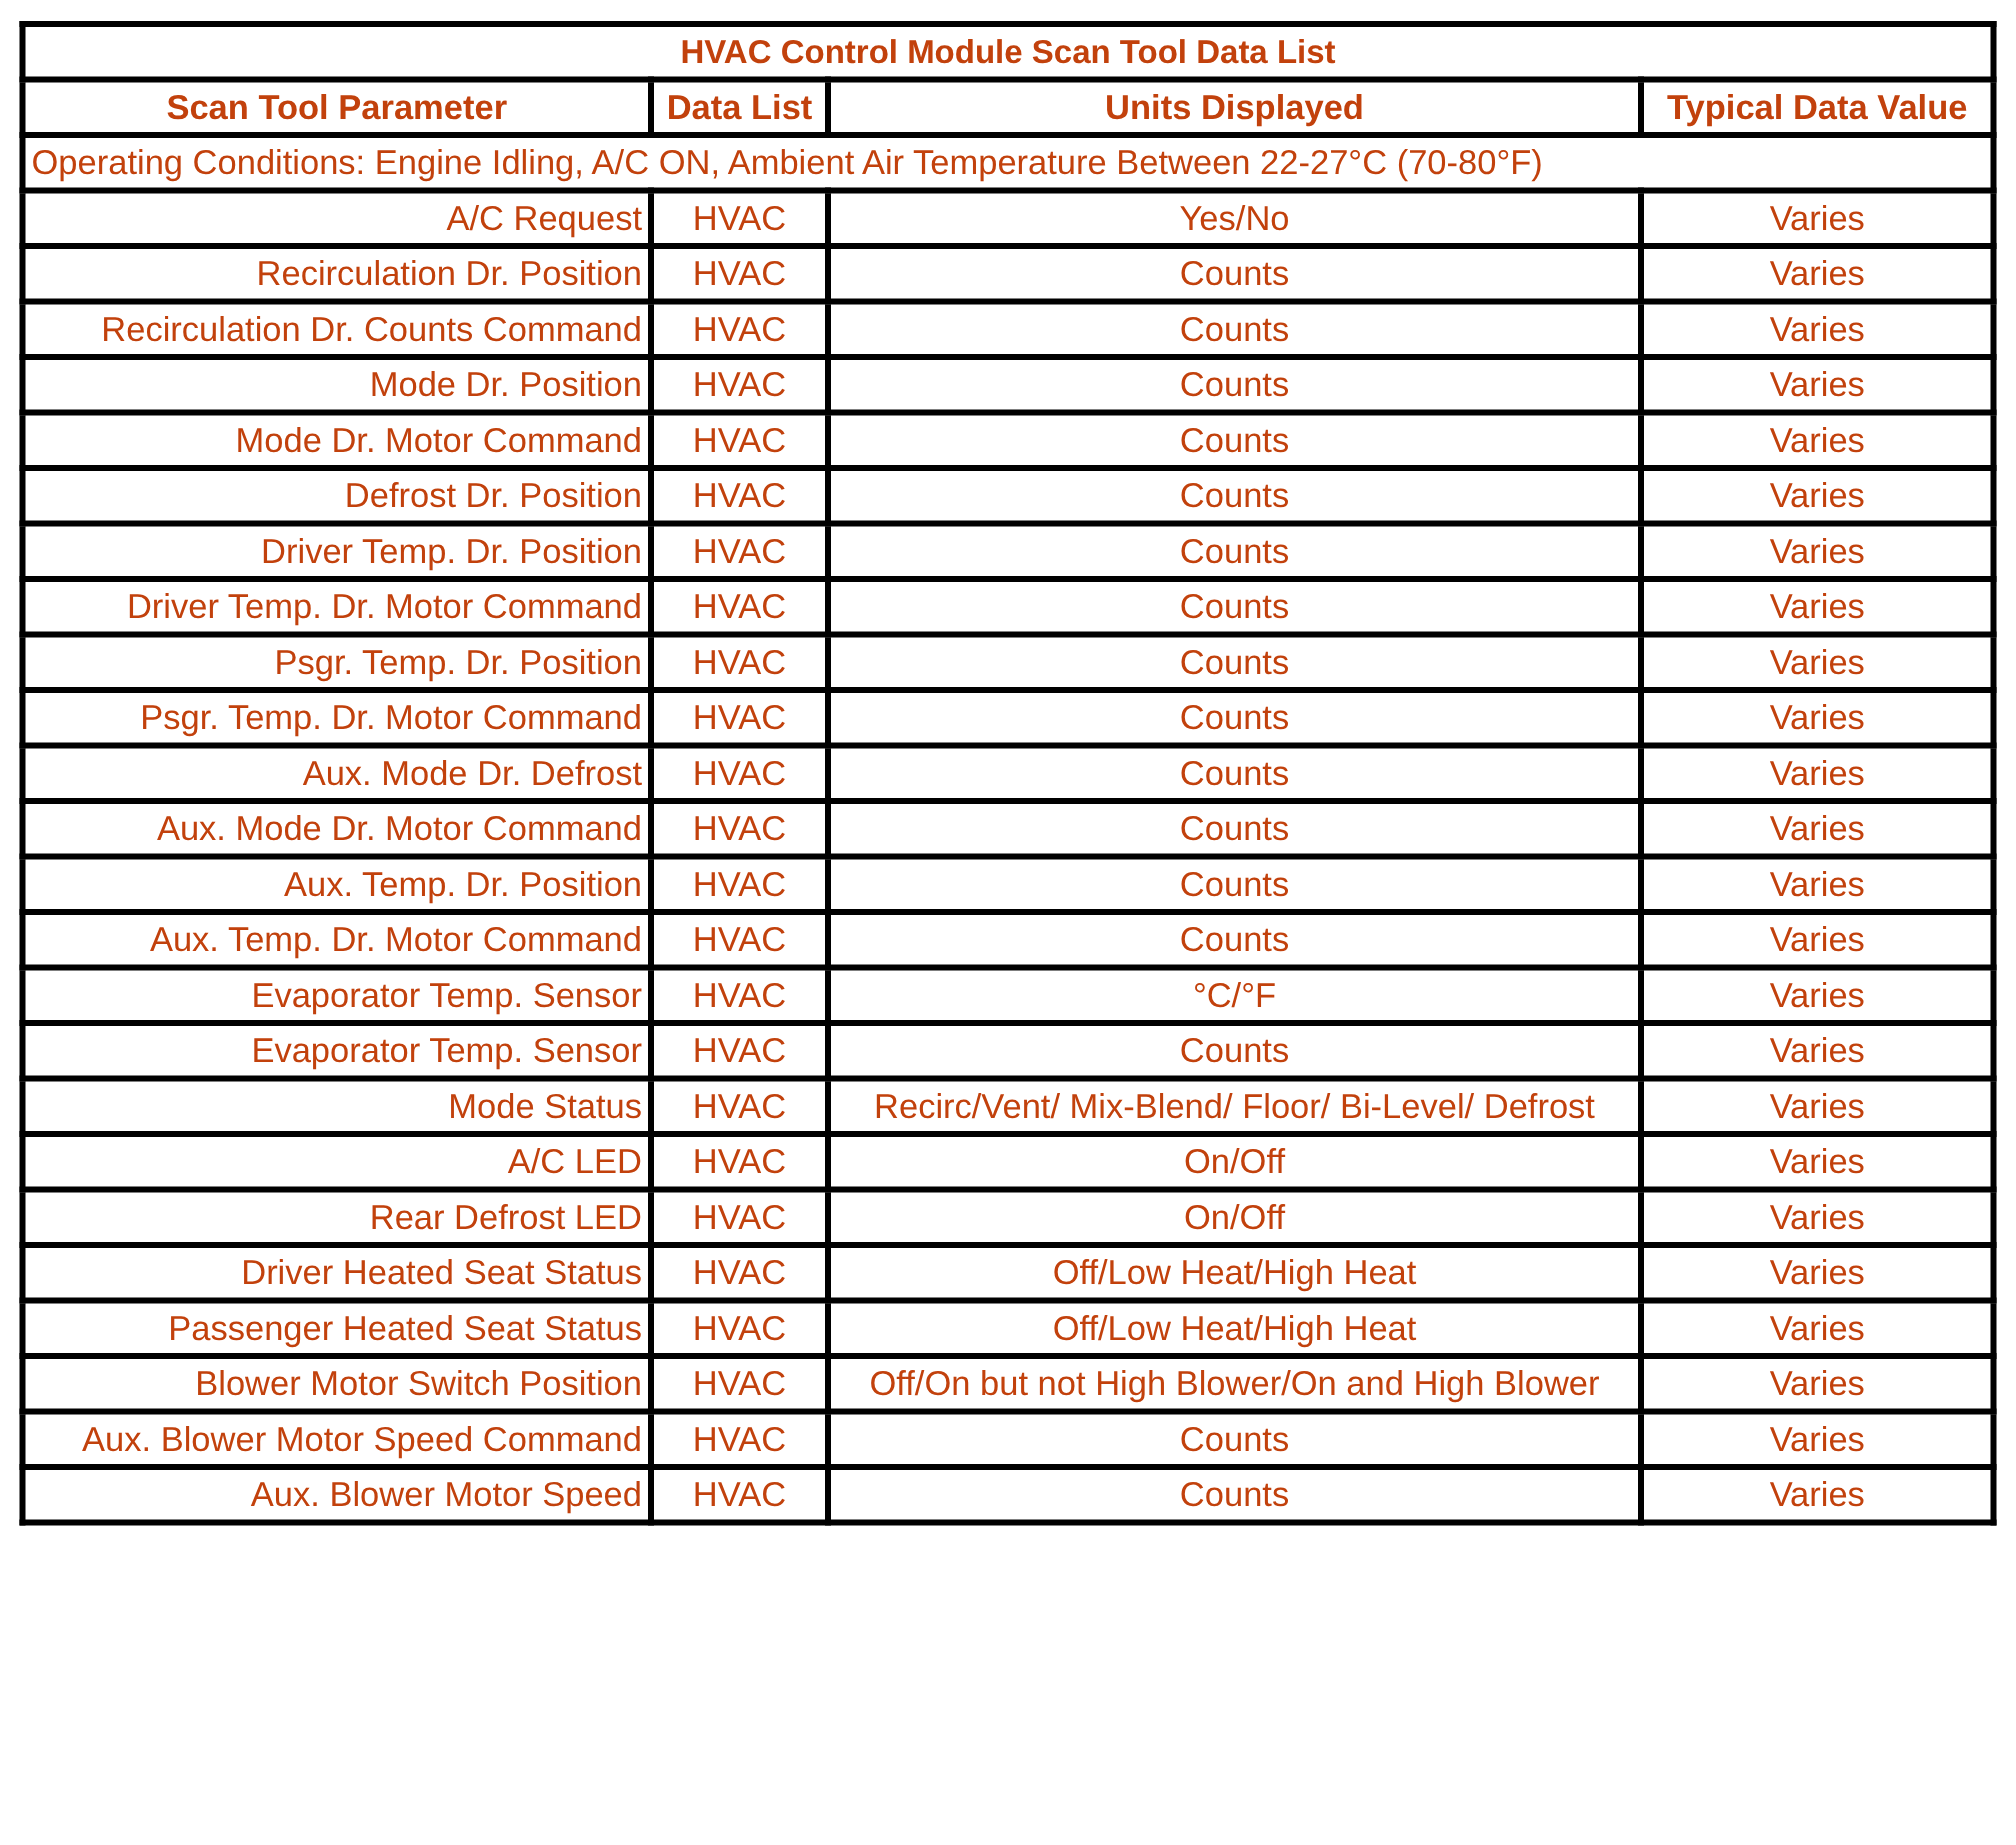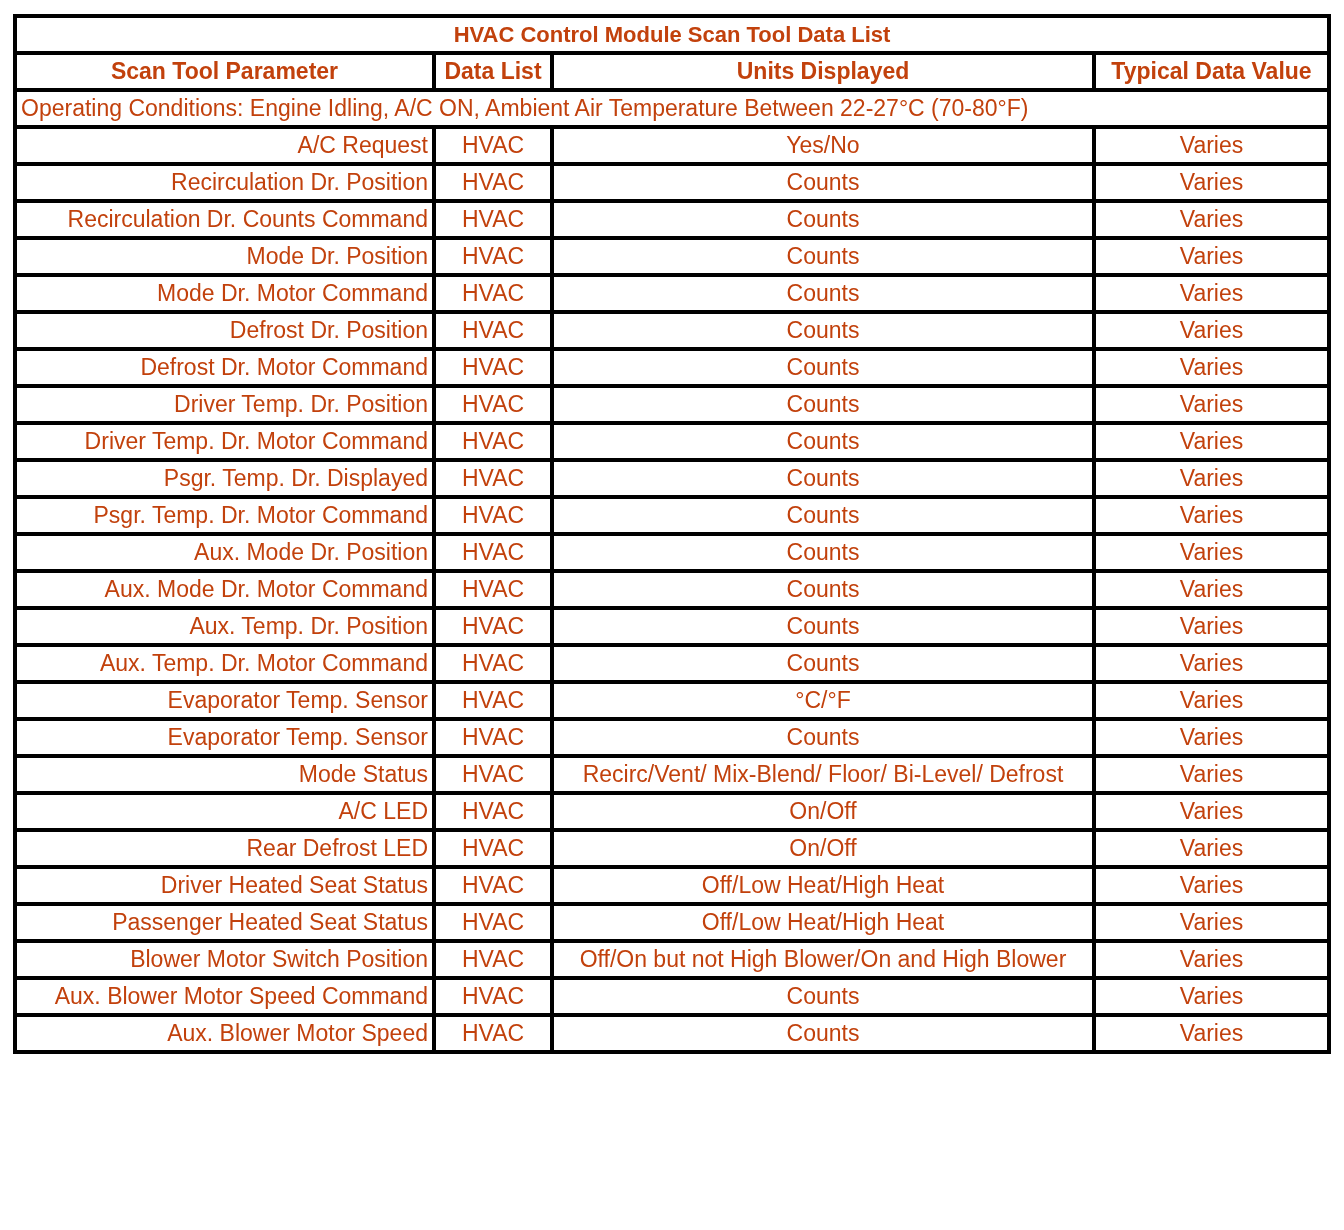--- a/index.html
+++ b/index.html
@@ -82,51 +82,45 @@
         <td class="c">Counts</td>
         <td class="c">Varies</td>
       </tr>
       <tr>
         <td class="param">Defrost Dr. Position</td>
         <td class="c">HVAC</td>
         <td class="c">Counts</td>
         <td class="c">Varies</td>
       </tr>
       <tr>
-        <td class="param">Defrost Dr. Motor Command</td>
-        <td class="c">HVAC</td>
-        <td class="c">Counts</td>
-        <td class="c">Varies</td>
-      </tr>
-      <tr>
         <td class="param">Driver Temp. Dr. Position</td>
         <td class="c">HVAC</td>
         <td class="c">Counts</td>
         <td class="c">Varies</td>
       </tr>
       <tr>
         <td class="param">Driver Temp. Dr. Motor Command</td>
         <td class="c">HVAC</td>
         <td class="c">Counts</td>
         <td class="c">Varies</td>
       </tr>
       <tr>
-        <td class="param">Psgr. Temp. Dr. Displayed</td>
+        <td class="param">Psgr. Temp. Dr. Position</td>
         <td class="c">HVAC</td>
         <td class="c">Counts</td>
         <td class="c">Varies</td>
       </tr>
       <tr>
         <td class="param">Psgr. Temp. Dr. Motor Command</td>
         <td class="c">HVAC</td>
         <td class="c">Counts</td>
         <td class="c">Varies</td>
       </tr>
       <tr>
-        <td class="param">Aux. Mode Dr. Position</td>
+        <td class="param">Aux. Mode Dr. Defrost</td>
         <td class="c">HVAC</td>
         <td class="c">Counts</td>
         <td class="c">Varies</td>
       </tr>
       <tr>
         <td class="param">Aux. Mode Dr. Motor Command</td>
         <td class="c">HVAC</td>
         <td class="c">Counts</td>
         <td class="c">Varies</td>
       </tr>

